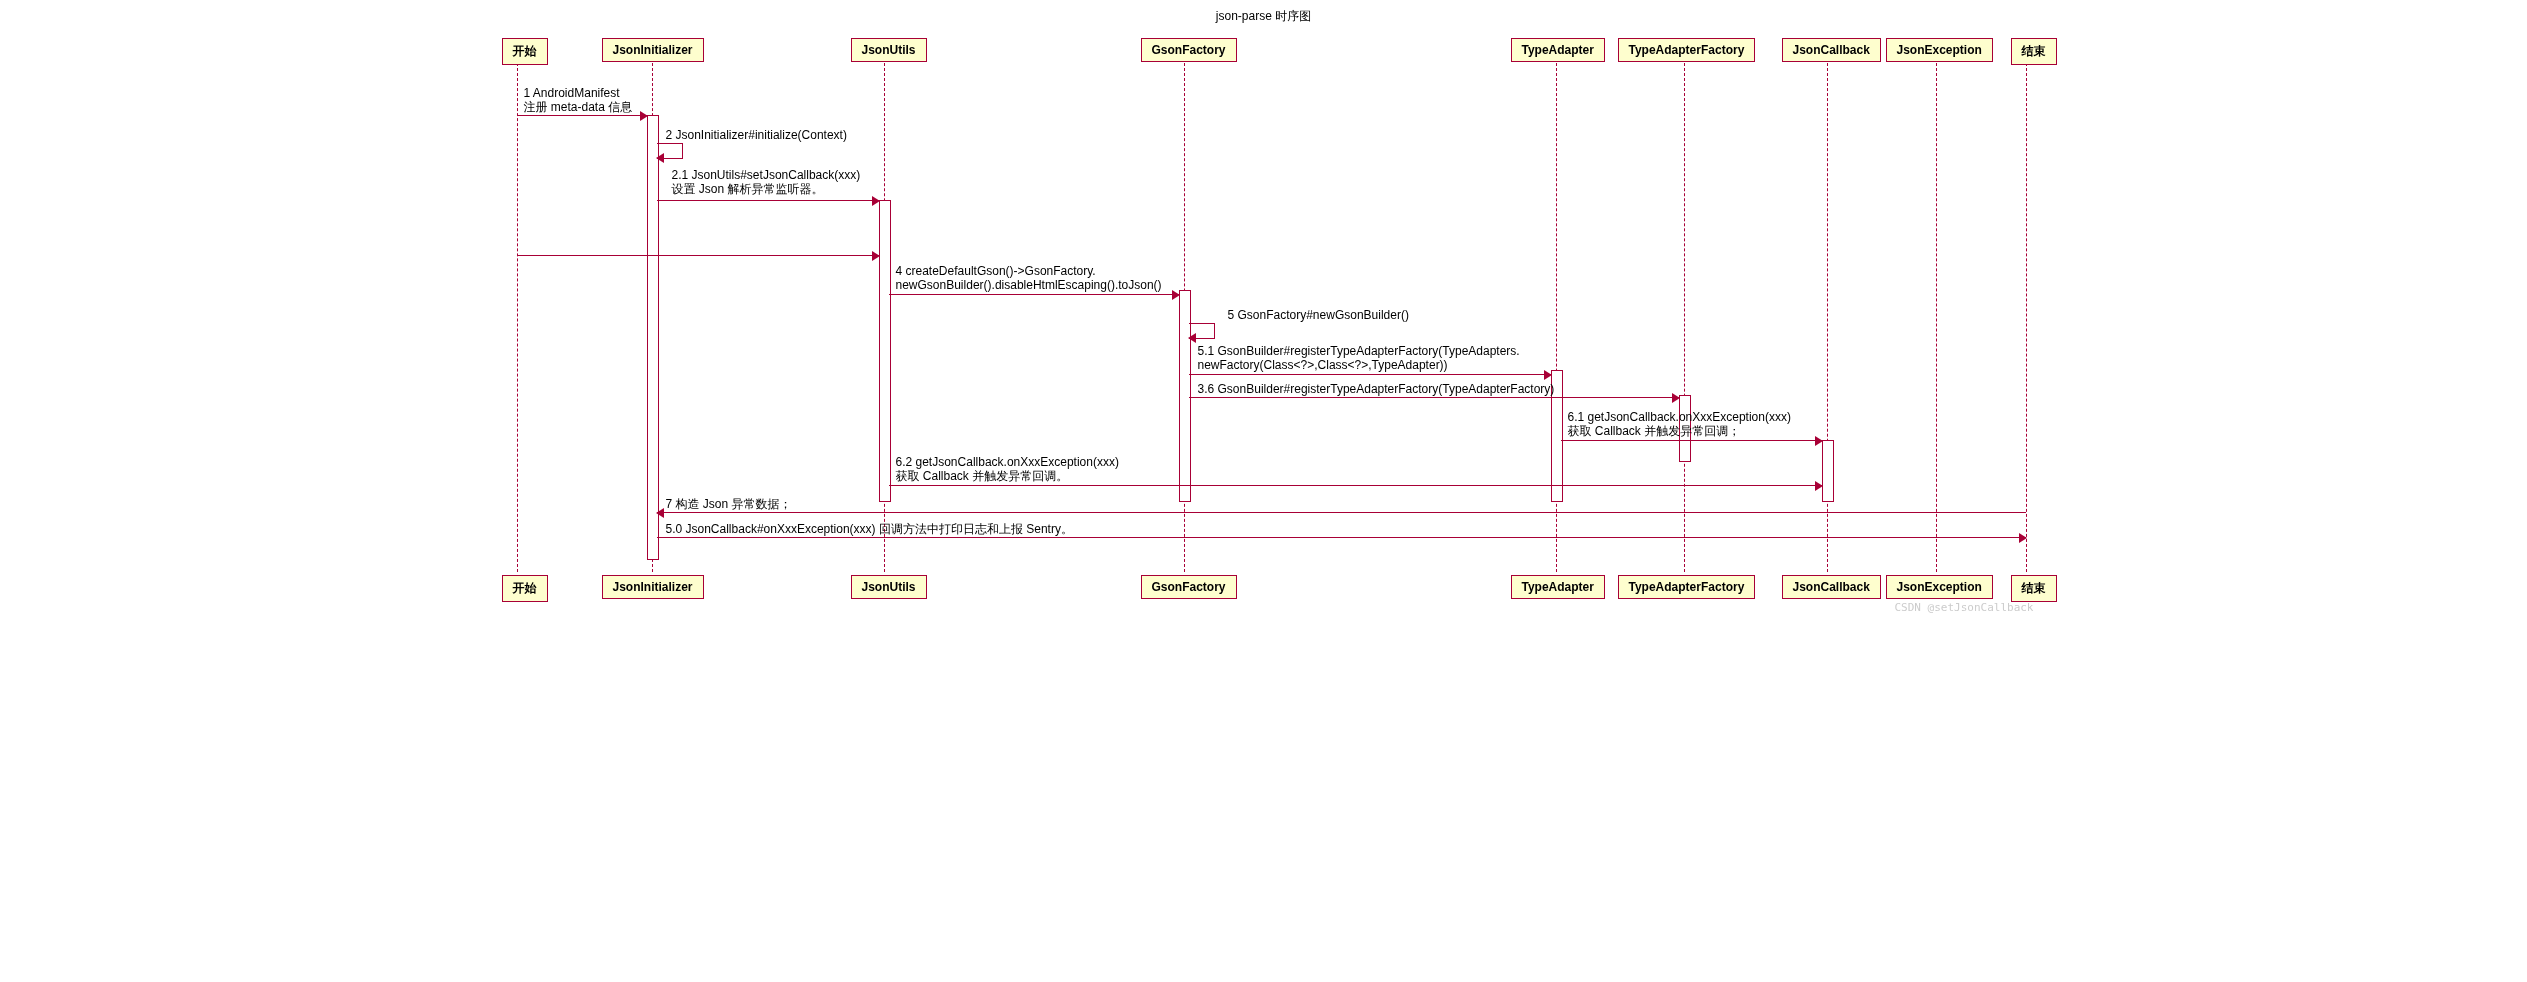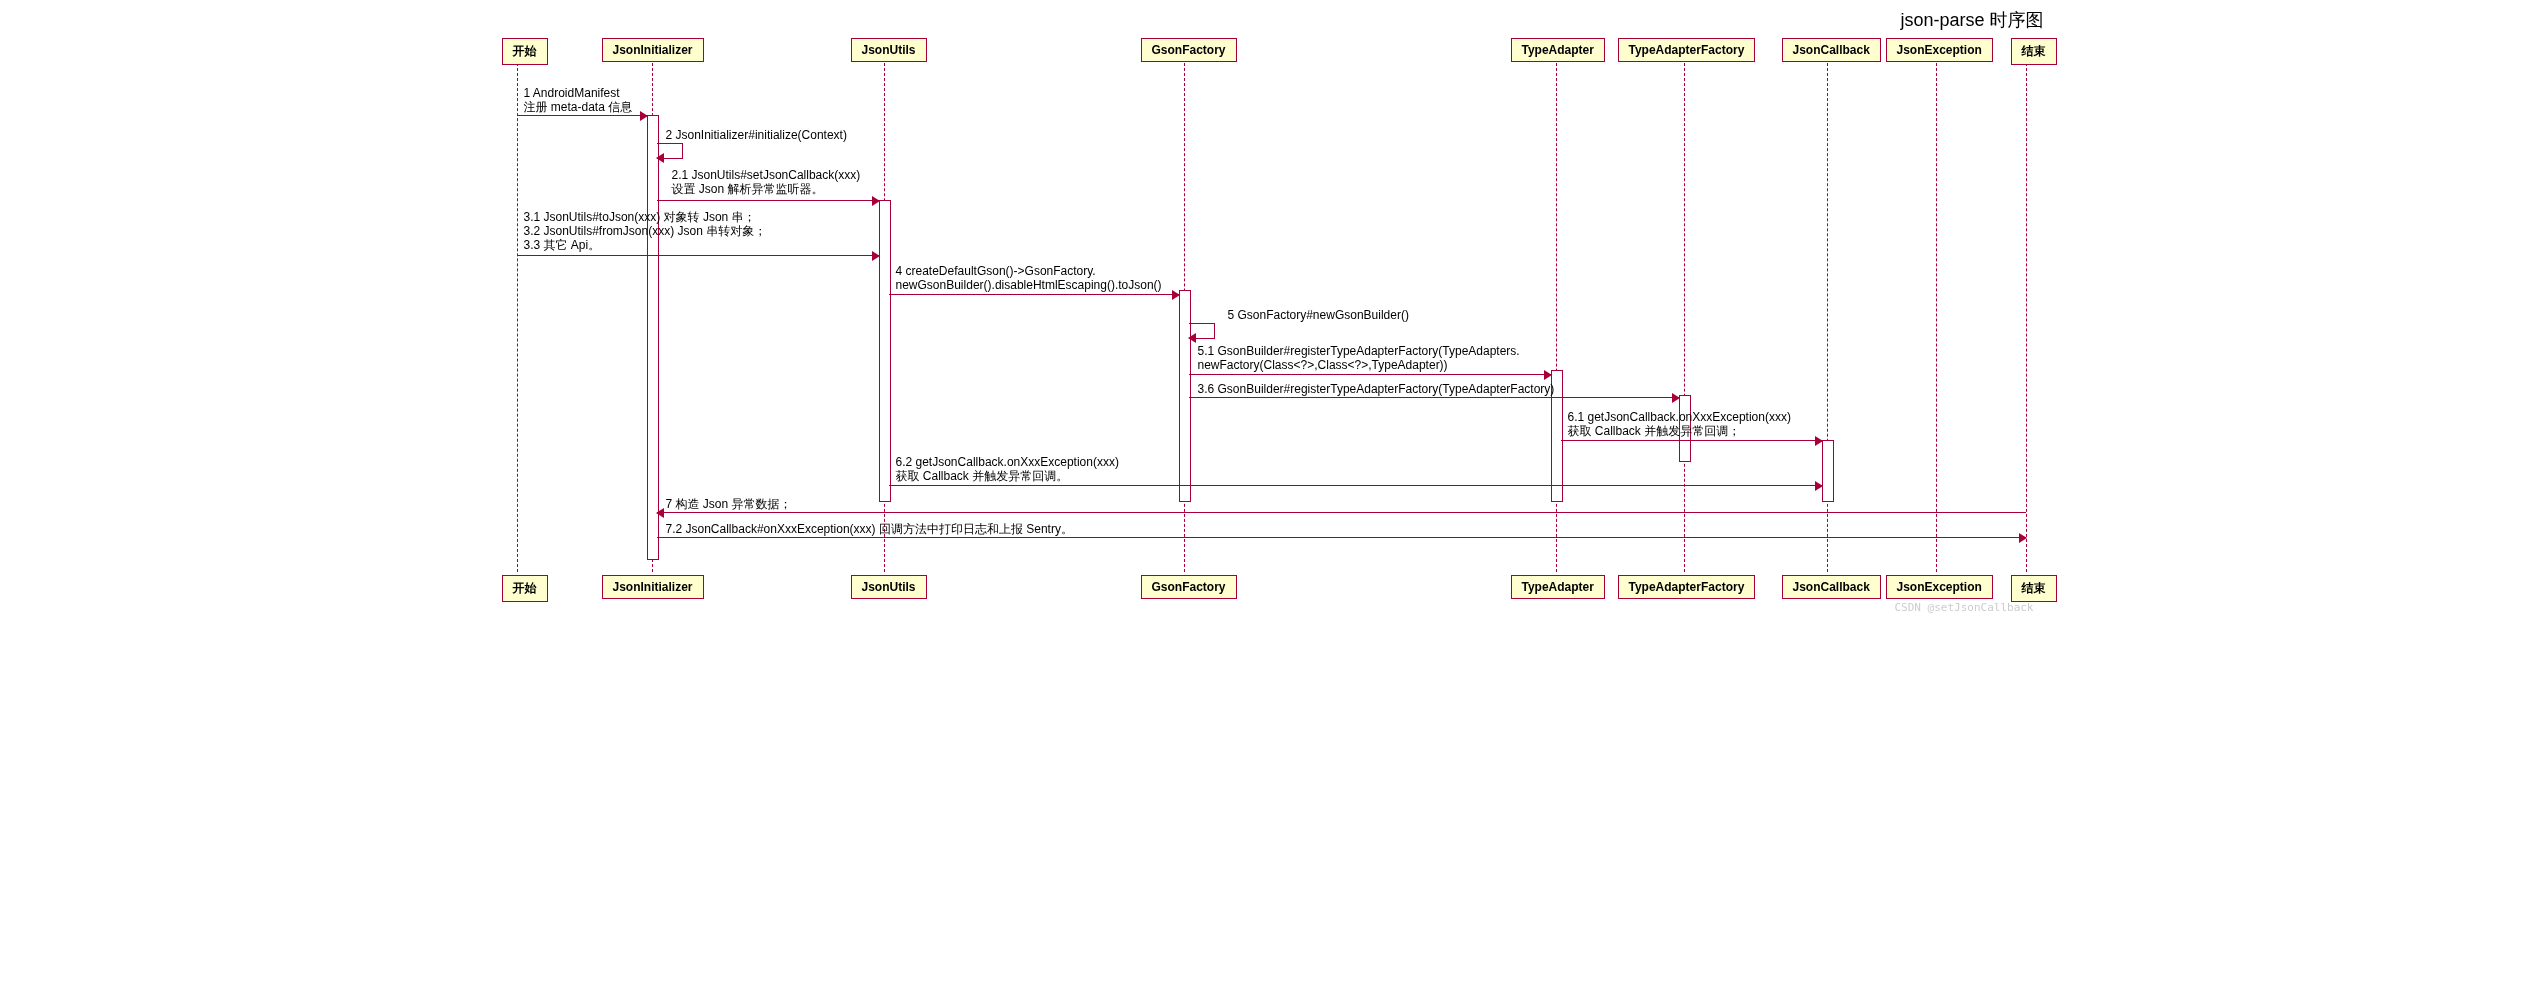--- a/index.html
+++ b/index.html
@@ -1,17 +1,17 @@
 <!DOCTYPE html>
 <html><head>
 <meta charset="utf-8">
 <style>
   html,body{margin:0;padding:0;background:#fff;font-family:Arial,Helvetica,sans-serif;font-size:12px;color:#000;}
   .canvas{position:relative;width:1560px;height:620px;margin:0 auto;}
-  .title{position:absolute;left:0;right:0;top:8px;text-align:right;font-size:18px;}
+  .title{position:absolute;left:0;right:0;top:8px;text-align:center;font-size:12px;}
   .part{position:absolute;background:#FEFECE;border:1.5px solid #A80036;padding:4px 10px;font-weight:bold;white-space:nowrap;text-align:center;}
   .lifeline{position:absolute;width:0;border-left:1px dashed #A80036;top:63px;bottom:48px;}
   .act{position:absolute;width:10px;background:#fff;border:1px solid #A80036;}
   .msg{position:absolute;white-space:nowrap;font-size:12px;line-height:14px;}
   .arrow-r::after{content:"";position:absolute;right:-1px;bottom:-5px;border-left:8px solid #A80036;border-top:5px solid transparent;border-bottom:5px solid transparent;}
   .arrow-l::after{content:"";position:absolute;left:-1px;bottom:-5px;border-right:8px solid #A80036;border-top:5px solid transparent;border-bottom:5px solid transparent;}
   .line-h{position:absolute;height:0;border-top:1px solid #A80036;}
   .selfmsg{position:absolute;border-top:1px solid #A80036;border-right:1px solid #A80036;border-bottom:1px solid #A80036;width:25px;height:14px;}
   .selfmsg::after{content:"";position:absolute;left:-1px;bottom:-5px;border-right:8px solid #A80036;border-top:5px solid transparent;border-bottom:5px solid transparent;}
   .wm{position:absolute;right:10px;bottom:6px;color:#ccc;font-size:11px;font-family:monospace;}
@@ -68,25 +68,20 @@
 
   <div class="msg" style="left:182px;top:128px">2 JsonInitializer#initialize(Context)</div>
   <div class="selfmsg" style="left:173px;top:143px"></div>
 
   <div class="msg" style="left:188px;top:168px">
     <span>2.1 JsonUtils#setJsonCallback(xxx)</span><br>
     <span>设置 Json 解析异常监听器。</span>
   </div>
   <div class="line-h arrow-r" style="left:173px;top:200px;width:222px"></div>
 
-  <div class="msg" style="left:40px;top:210px">
-    <span>3.1 JsonUtils#toJson(xxx) 对象转 Json 串；</span><br>
-    <span>3.2 JsonUtils#fromJson(xxx) Json 串转对象；</span><br>
-    <span>3.3 其它 Api。</span>
-  </div>
   <div class="line-h arrow-r" style="left:33px;top:255px;width:362px"></div>
 
   <div class="msg" style="left:412px;top:264px">
     <span>4 createDefaultGson()-&gt;GsonFactory.</span><br>
     <span>newGsonBuilder().disableHtmlEscaping().toJson()</span>
   </div>
   <div class="line-h arrow-r" style="left:405px;top:294px;width:290px"></div>
 
   <div class="msg" style="left:744px;top:308px">5 GsonFactory#newGsonBuilder()</div>
   <div class="selfmsg" style="left:705px;top:323px"></div>
@@ -108,17 +103,17 @@
 
   <div class="msg" style="left:412px;top:455px">
     <span>6.2 getJsonCallback.onXxxException(xxx)</span><br>
     <span>获取 Callback 并触发异常回调。</span>
   </div>
   <div class="line-h arrow-r" style="left:405px;top:485px;width:933px"></div>
 
   <div class="msg" style="left:182px;top:497px">7 构造 Json 异常数据；</div>
   <div class="line-h arrow-l" style="left:173px;top:512px;width:1369px"></div>
 
-  <div class="msg" style="left:182px;top:522px">7.2 JsonCallback#onXxxException(xxx) 回调方法中打印日志和上报 Sentry。</div>
+  <div class="msg" style="left:182px;top:522px">5.0 JsonCallback#onXxxException(xxx) 回调方法中打印日志和上报 Sentry。</div>
   <div class="line-h arrow-r" style="left:173px;top:537px;width:1369px"></div>
 
   <div class="wm">CSDN @setJsonCallback</div>
 </div>
 
 </body></html>

